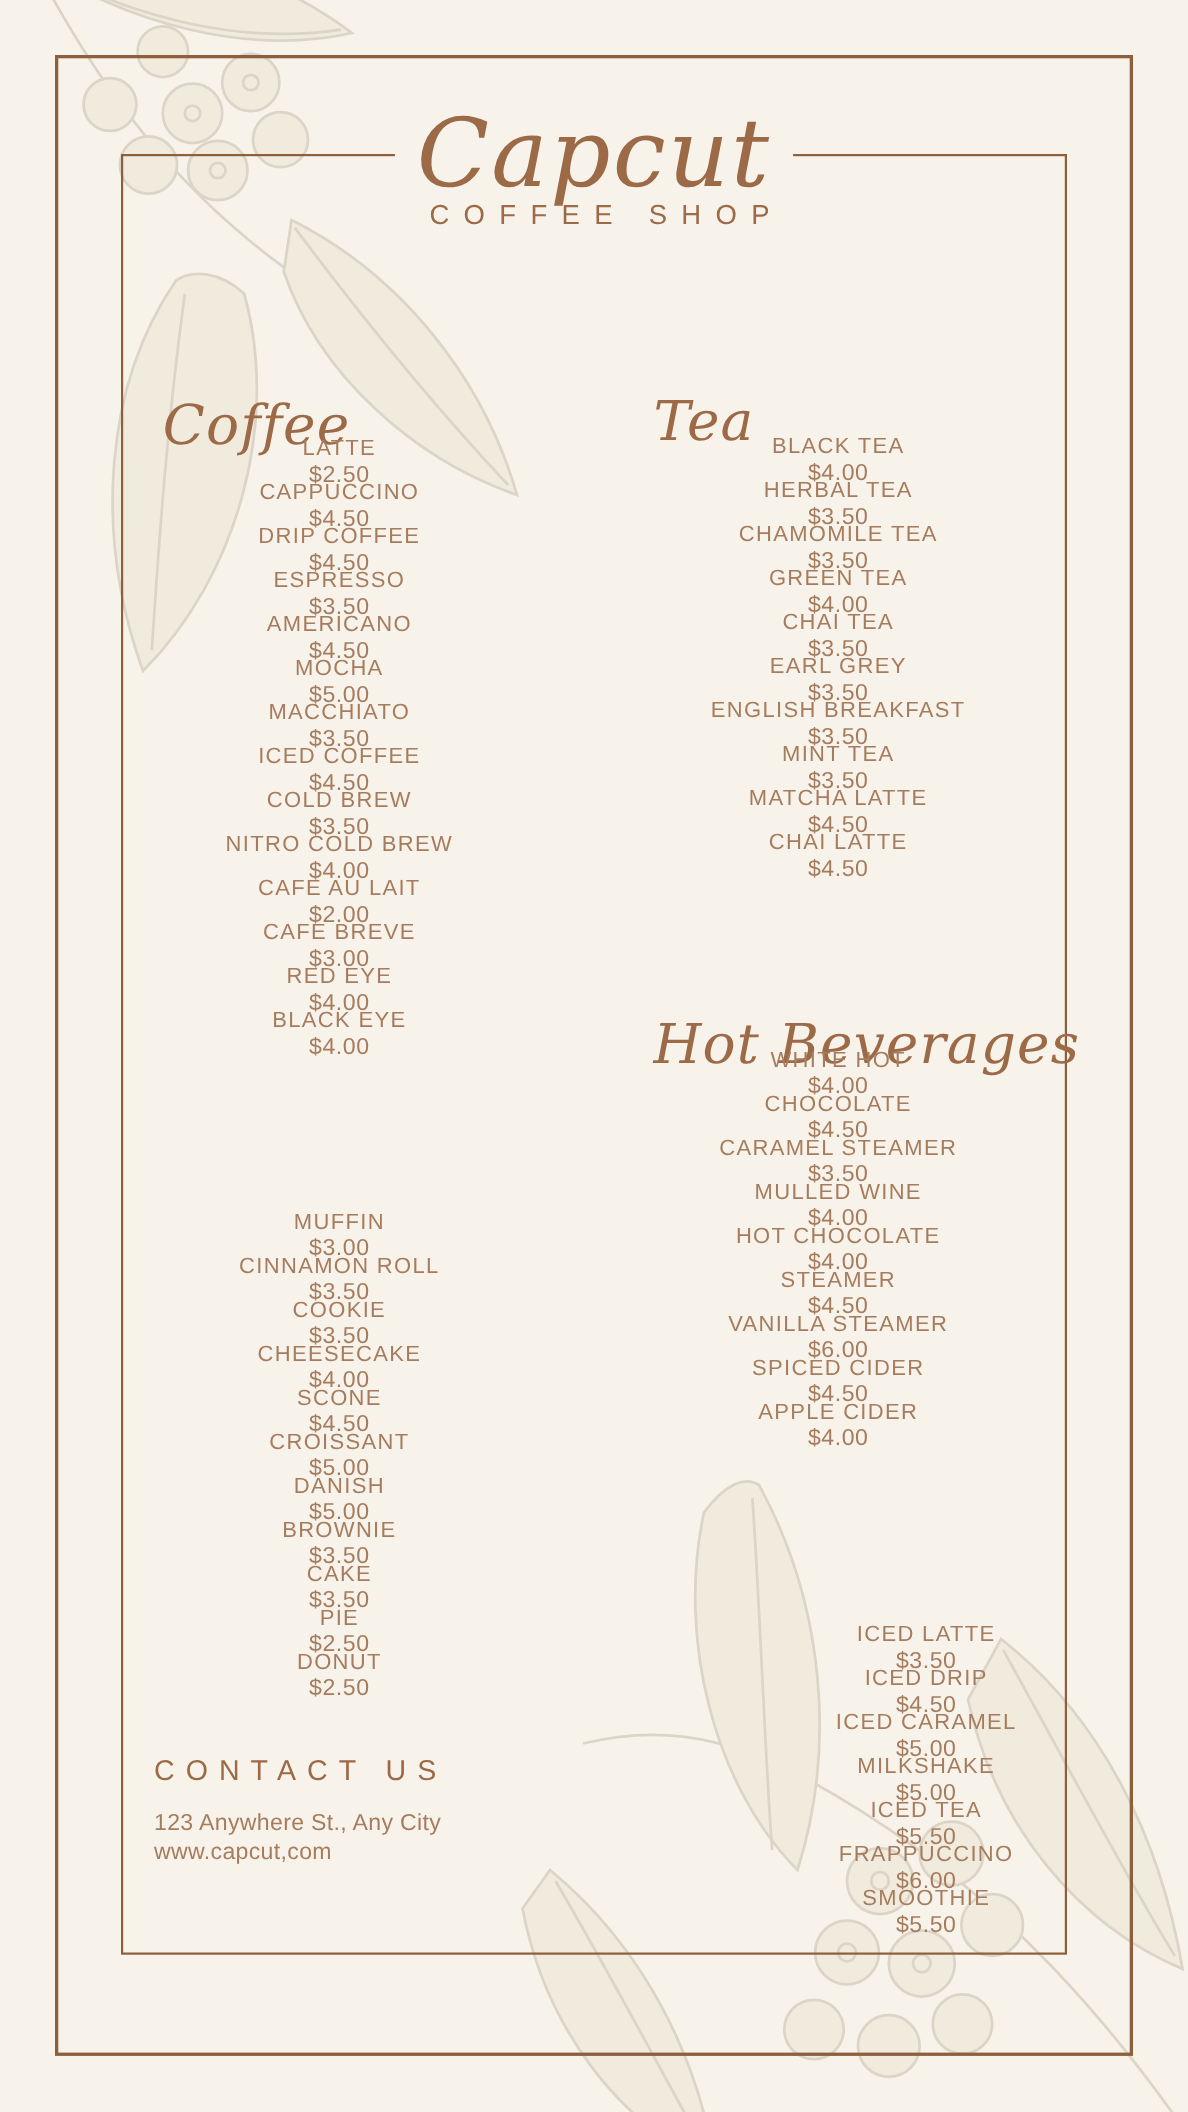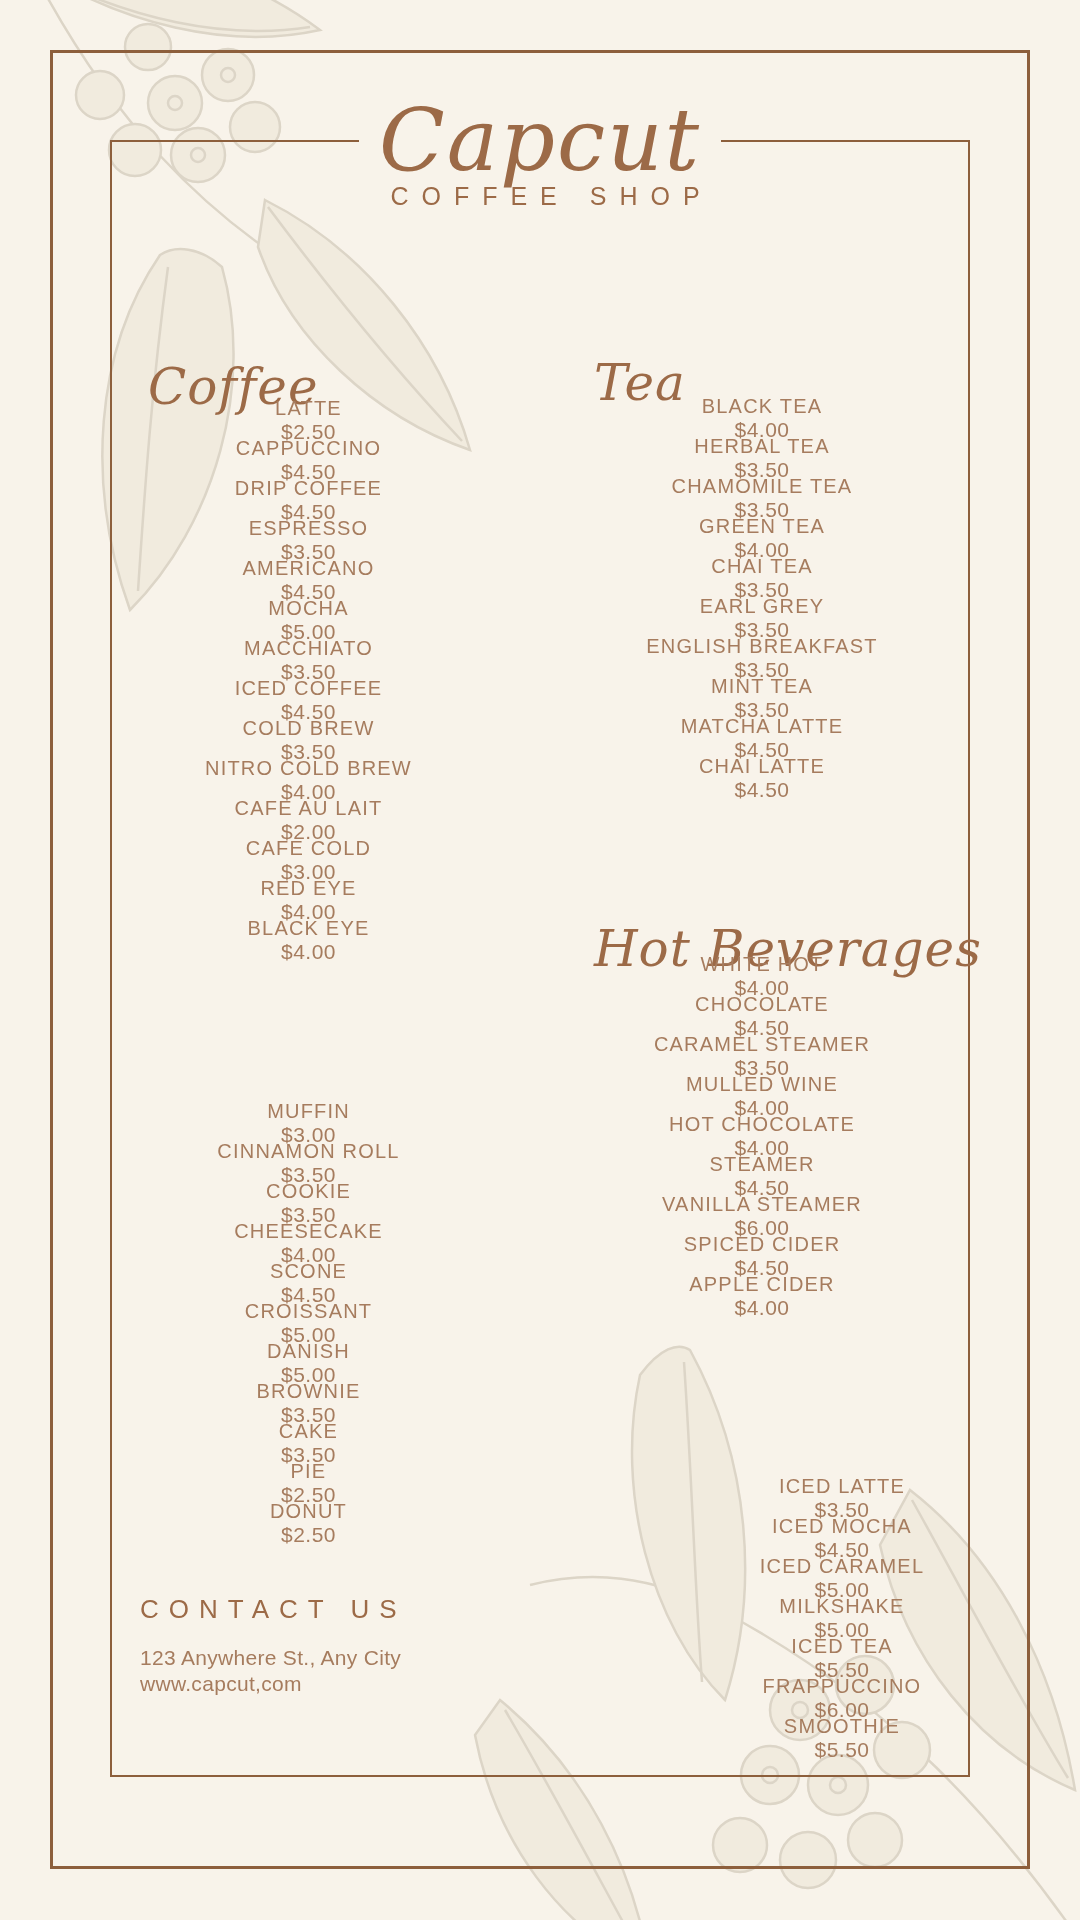--- a/index.html
+++ b/index.html
@@ -163,21 +163,21 @@
         <span class="item-name">NITRO COLD BREW</span>
         <span class="item-price">$4.00</span>
       </div>
 
       <div class="row">
         <span class="item-name">CAFE AU LAIT</span>
         <span class="item-price">$2.00</span>
       </div>
 
       <div class="row">
-        <span class="item-name">CAFE COLD</span>
+        <span class="item-name">CAFE BREVE</span>
         <span class="item-price">$3.00</span>
       </div>
 
       <div class="row">
         <span class="item-name">RED EYE</span>
         <span class="item-price">$4.00</span>
       </div>
 
       <div class="row">
         <span class="item-name">BLACK EYE</span>
@@ -345,21 +345,21 @@
     </div>
 
   <div class="menu-list" id="cold-list">
 
       <div class="row">
         <span class="item-name">ICED LATTE</span>
         <span class="item-price">$3.50</span>
       </div>
 
       <div class="row">
-        <span class="item-name">ICED MOCHA</span>
+        <span class="item-name">ICED DRIP</span>
         <span class="item-price">$4.50</span>
       </div>
 
       <div class="row">
         <span class="item-name">ICED CARAMEL</span>
         <span class="item-price">$5.00</span>
       </div>
 
       <div class="row">
         <span class="item-name">MILKSHAKE</span>

